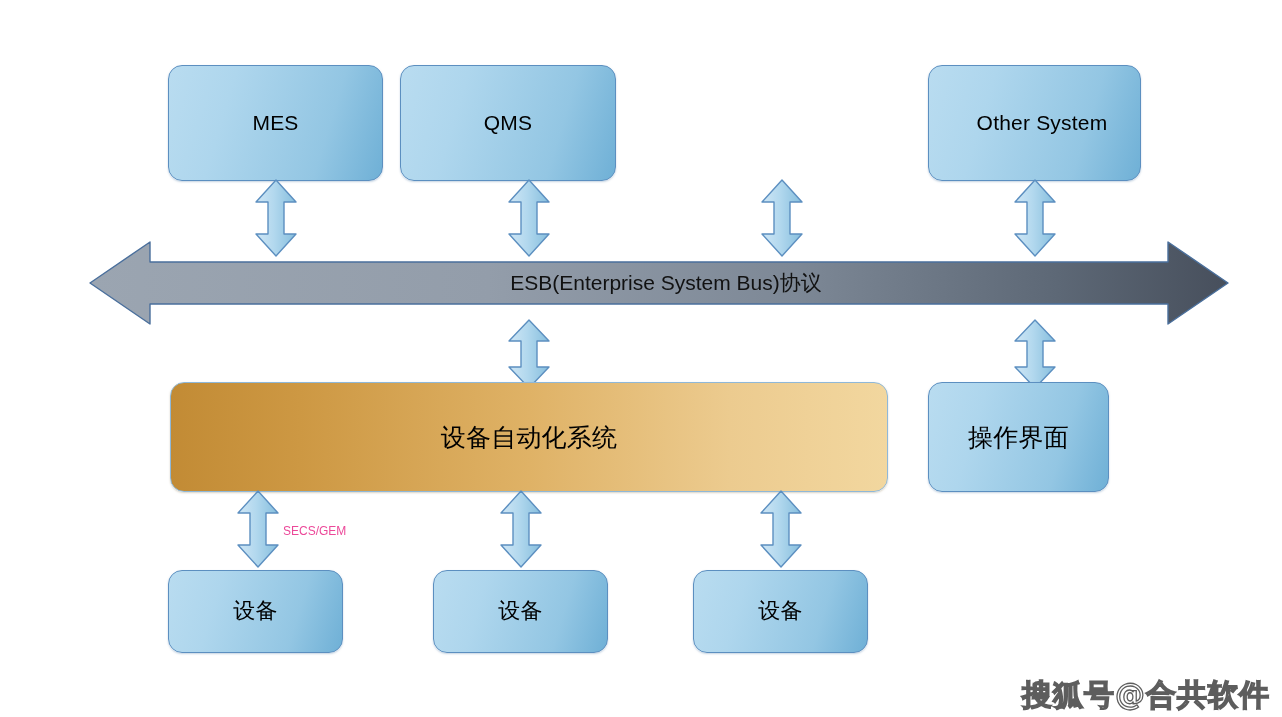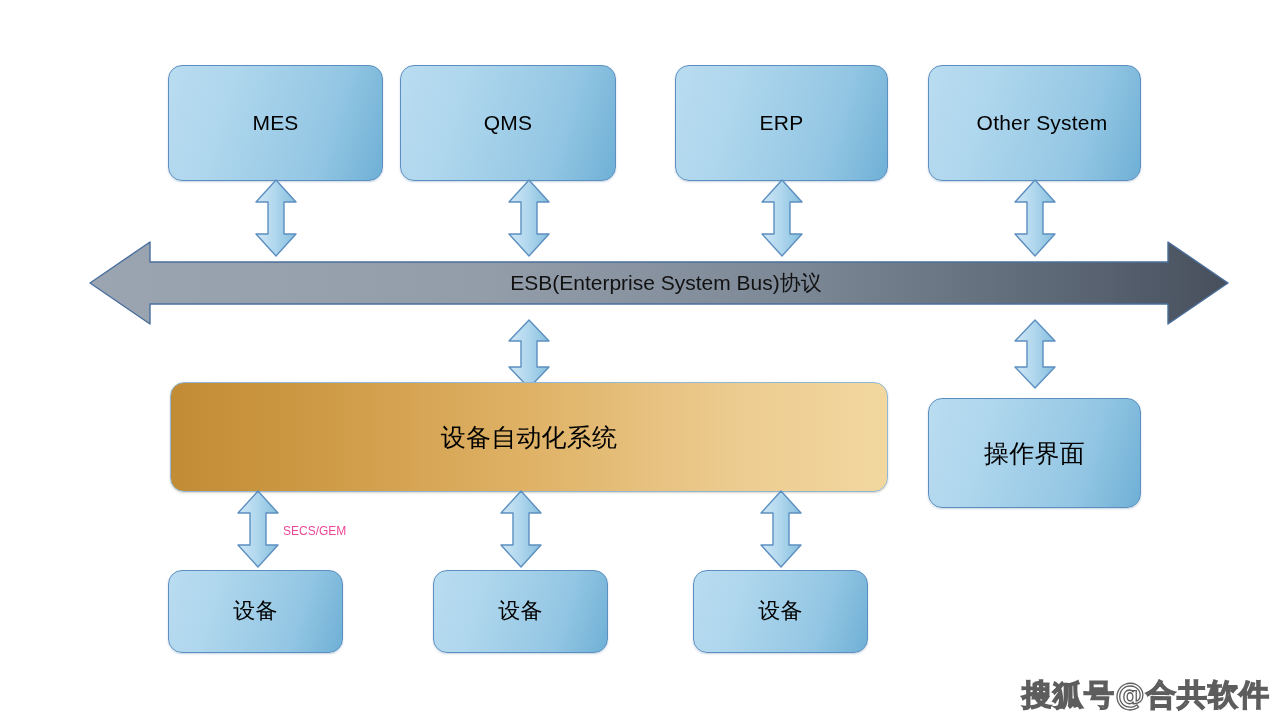--- a/index.html
+++ b/index.html
@@ -115,23 +115,20 @@
 <div id="canvas">
 
   <div class="node blue" style="left:168px; top:65px; width:215px; height:116px;">
     <span class="node-label">MES</span>
   </div>
 
   <div class="node blue" style="left:400px; top:65px; width:216px; height:116px;">
     <span class="node-label">QMS</span>
   </div>
 
-  <div class="node blue" style="left:675px; top:65px; width:213px; height:116px;">
-    <span class="node-label">ERP</span>
-  </div>
 
   <div class="node blue" style="left:928px; top:65px; width:213px; height:116px;padding-left:15px;">
     <span class="node-label">Other System</span>
   </div>
 
   <div class="conn" style="left:252px; top:178px;">
     <svg width="48" height="80" viewBox="0 0 48 80" xmlns="http://www.w3.org/2000/svg">
       <defs>
         <linearGradient id="vgradA" x1="0" y1="0" x2="1" y2="0">
           <stop offset="0%" stop-color="#cfe6f5"></stop>
@@ -186,21 +183,21 @@
   <div class="conn" style="left:1011px; top:318px;">
     <svg width="48" height="72" viewBox="0 0 48 72" xmlns="http://www.w3.org/2000/svg">
       <polygon points="24,2 44,23 32,23 32,49 44,49 24,70 4,49 16,49 16,23 4,23" fill="url(#vgradA)" stroke="#5c8fc0" stroke-width="1.4" stroke-linejoin="round"></polygon>
     </svg>
   </div>
 
   <div class="node orange" style="left:170px; top:382px; width:718px; height:110px;align-items:center;">
     <span class="node-label big-cjk">设备自动化系统</span>
   </div>
 
-  <div class="node blue" style="left:928px; top:382px; width:213px; height:110px;margin-top:16px;">
+  <div class="node blue" style="left:928px; top:382px; width:181px; height:110px;">
     <span class="node-label big-cjk">操作界面</span>
   </div>
 
   <div class="conn" style="left:234px; top:489px;">
     <svg width="48" height="80" viewBox="0 0 48 80" xmlns="http://www.w3.org/2000/svg">
       <polygon points="24,2 44,24 32,24 32,56 44,56 24,78 4,56 16,56 16,24 4,24" fill="url(#vgradA)" stroke="#5c8fc0" stroke-width="1.4" stroke-linejoin="round"></polygon>
     </svg>
   </div>
 
   <div class="conn" style="left:497px; top:489px;">

